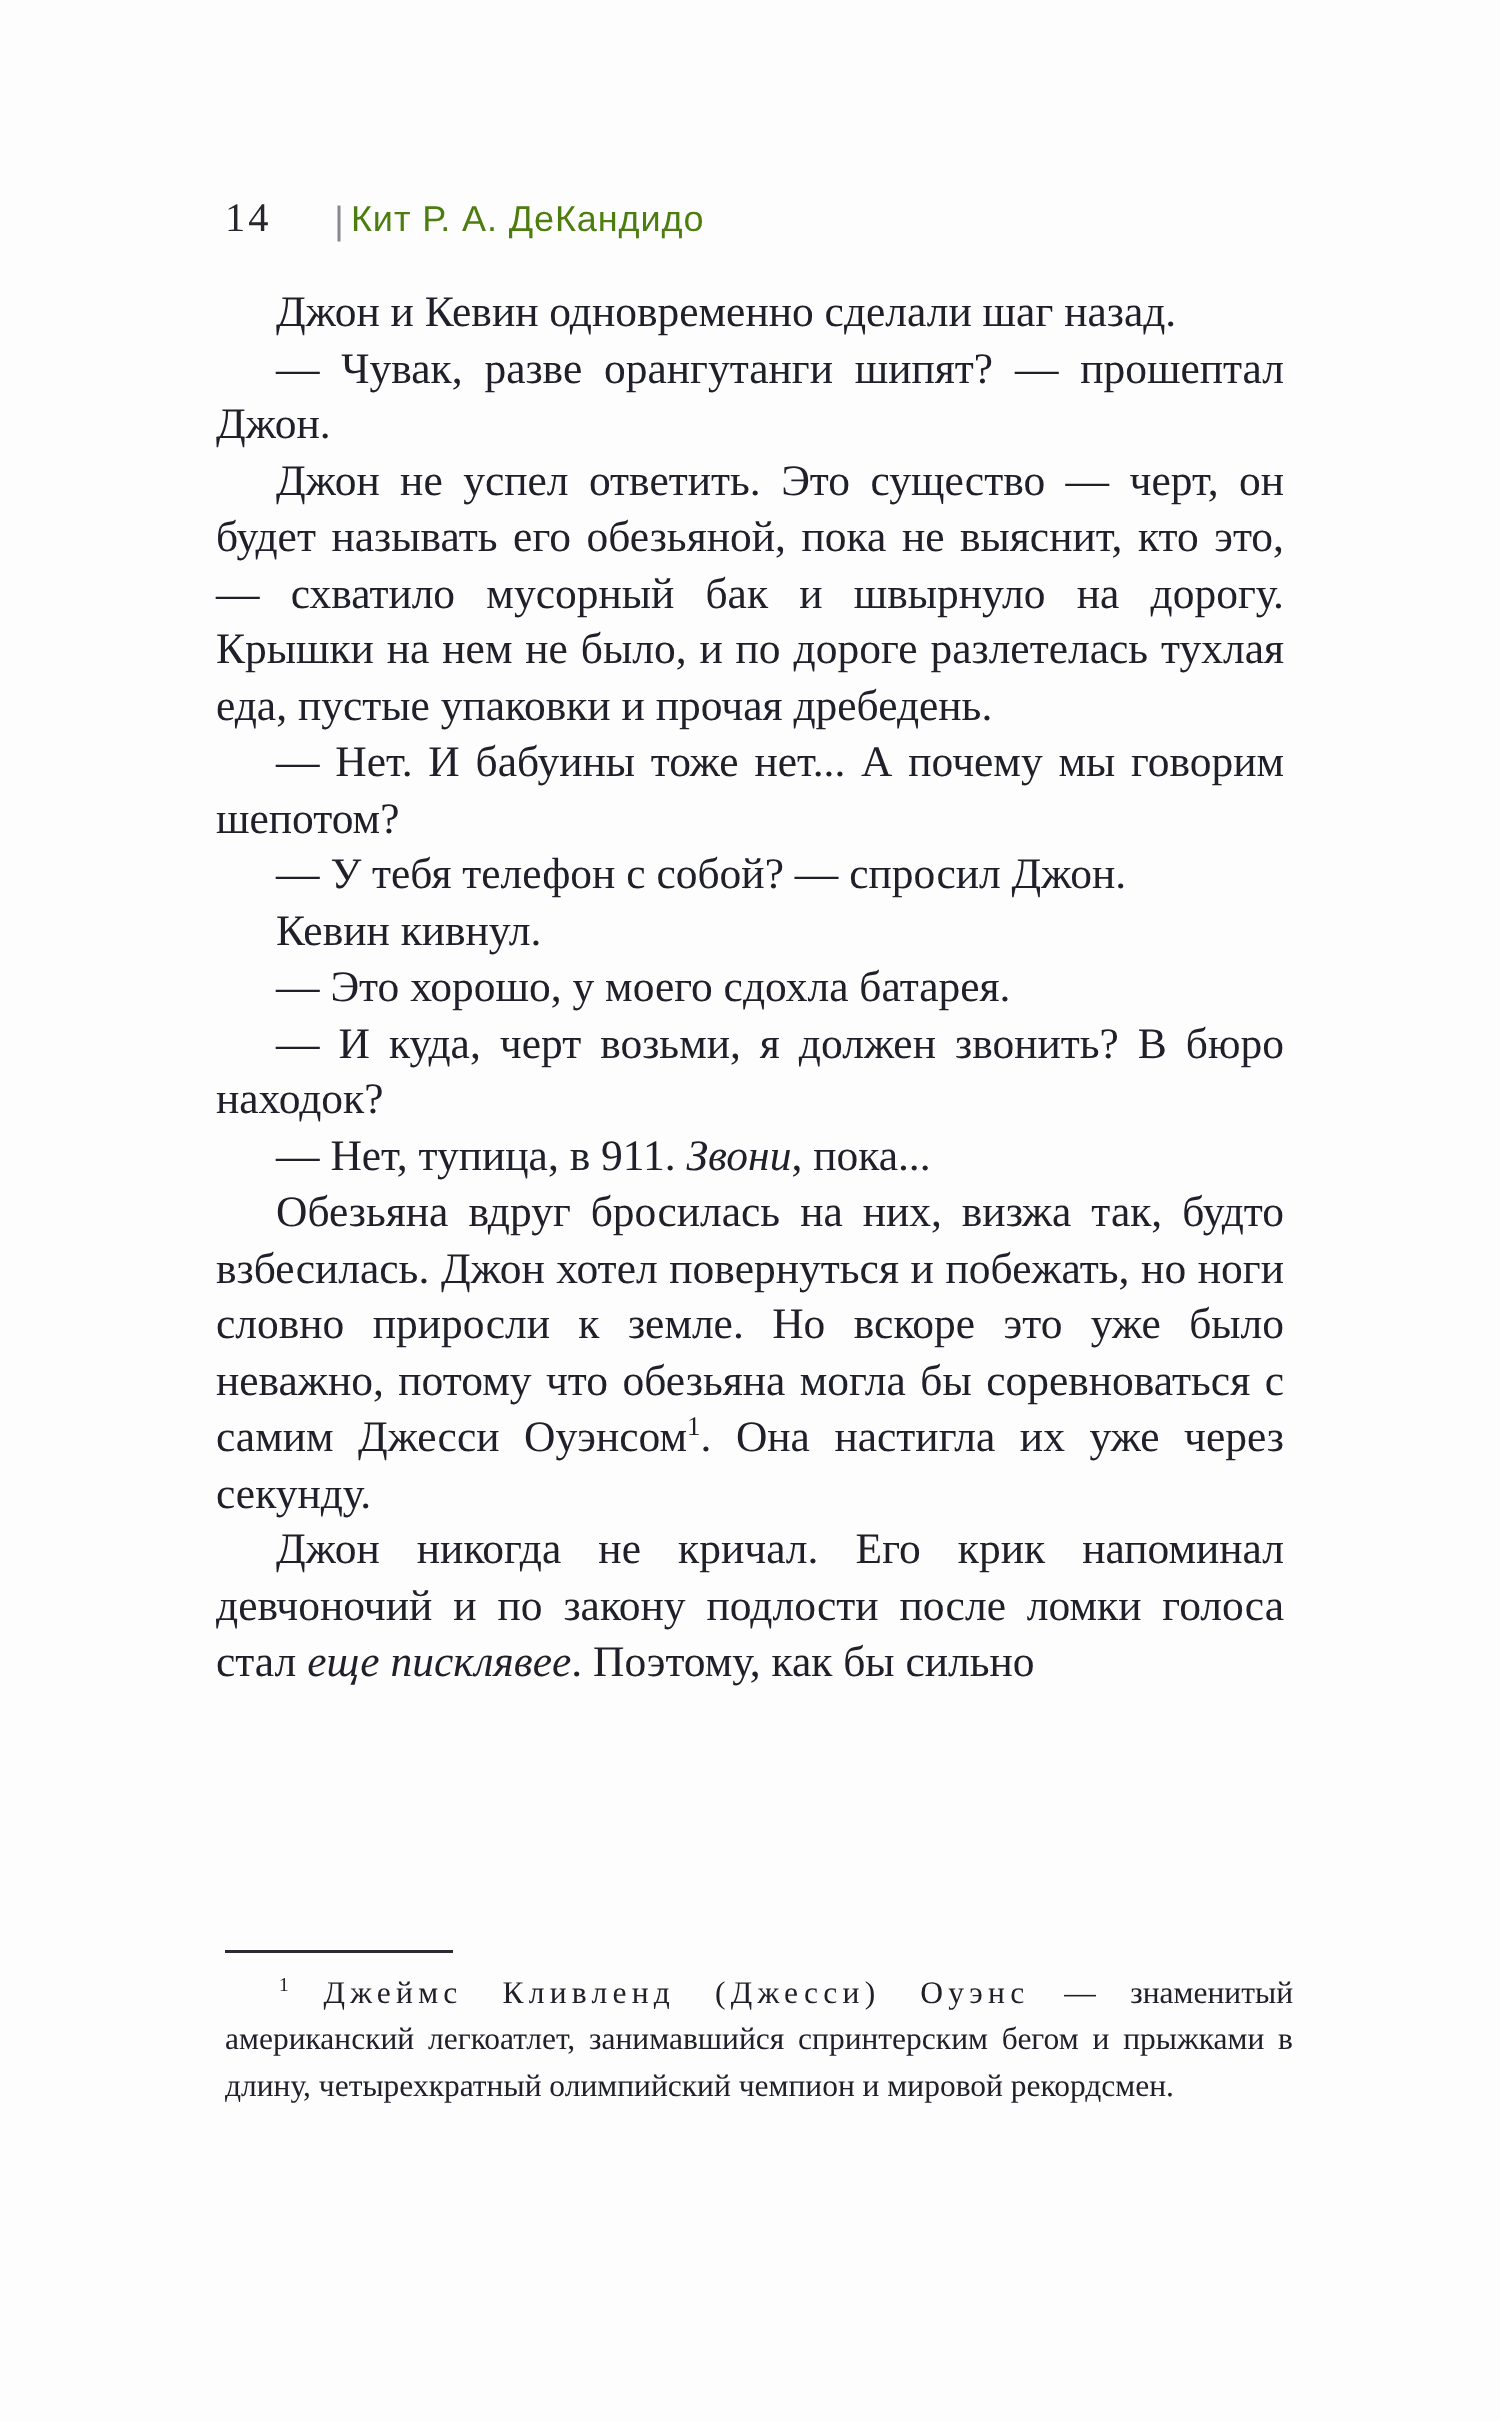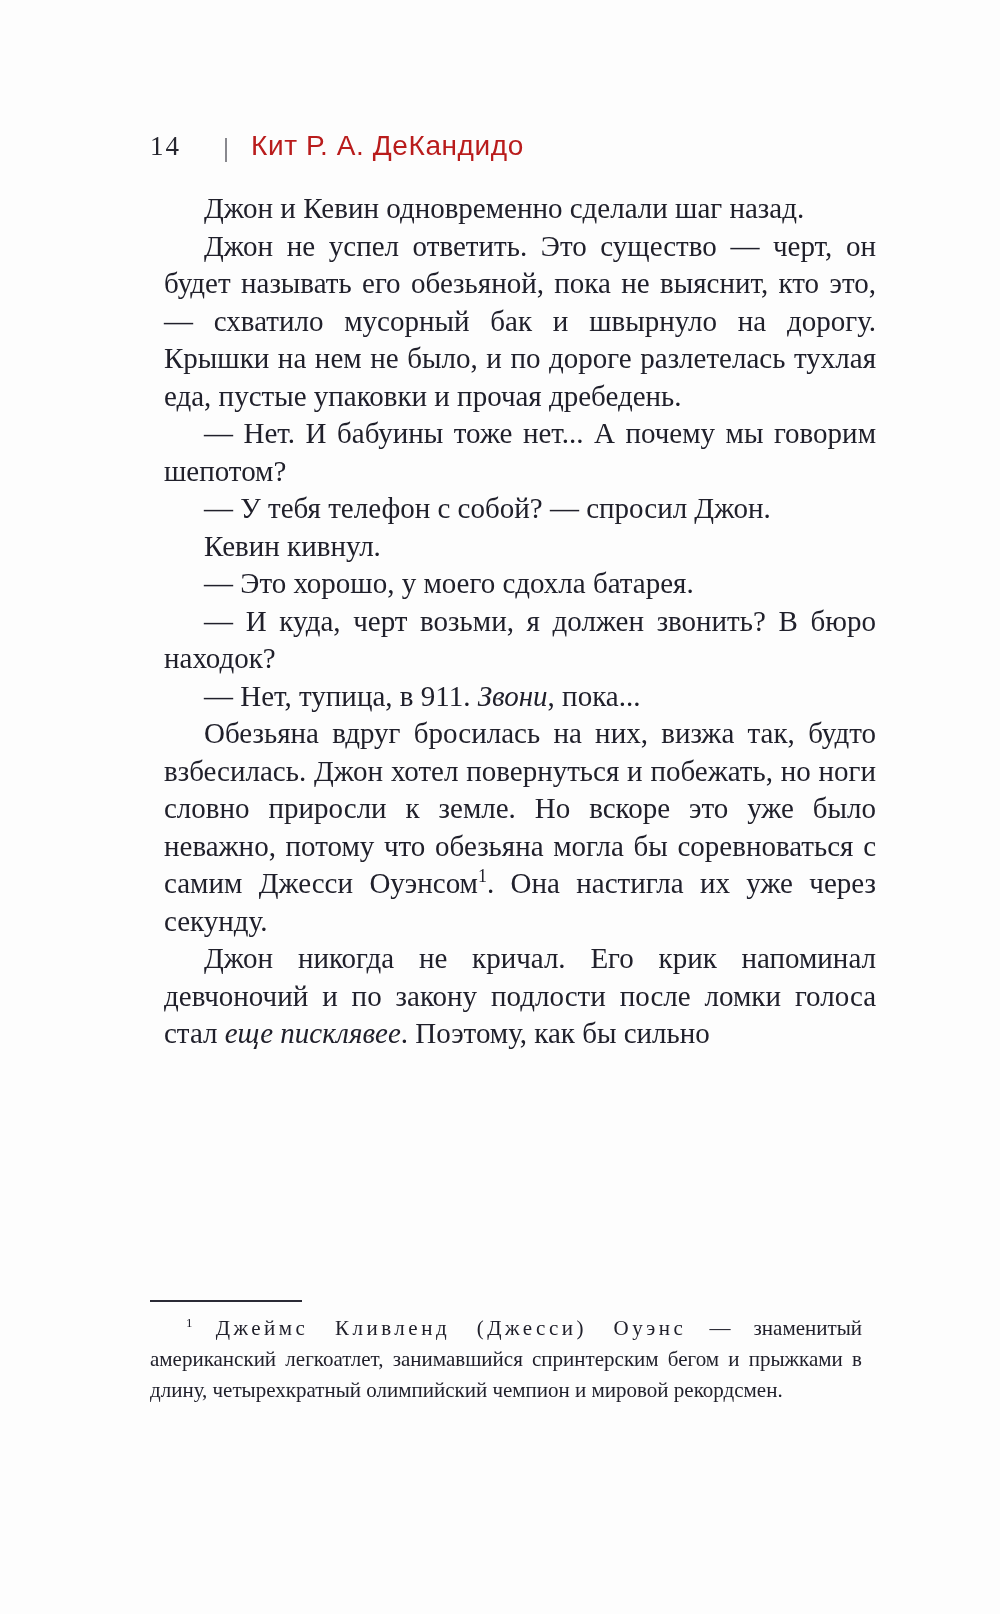--- a/index.html
+++ b/index.html
@@ -33,29 +33,29 @@
   }
   .header-sep {
     width: 2px;
     height: 24px;
     background: #55555e;
     margin-left: 44px;
     opacity: 0.7;
   }
   .running-title {
     font-family: "Liberation Sans", sans-serif;
-    font-size: 28px;
-    color: #b91c1c;
-    margin-left: 24px;
+    font-size: 24px;
+    color: #4d7c0f;
+    margin-left: 7px;
     letter-spacing: 0.6px;
   }
   .body-text {
     position: absolute;
     top: 190px;
-    left: 164px;
+    left: 144px;
     width: 712px;
     font-size: 29px;
     line-height: 37.5px;
     text-align: justify;
   }
   .body-text p.para {
     margin: 0;
     text-indent: 40px;
   }
   .footnote-divider {
@@ -98,20 +98,21 @@
 <div class="page">
 
   <div class="running-header">
     <span class="page-number">14</span>
     <span class="header-sep"></span>
     <span class="running-title">Кит Р. А. ДеКандидо</span>
   </div>
 
   <div class="body-text">
       <p class="para"><span>Джон и Кевин одновременно сделали шаг назад.</span></p>
+      <p class="para"><span>— Чувак, разве орангутанги шипят? — прошептал Джон.</span></p>
       <p class="para"><span>Джон не успел ответить. Это существо — черт, он будет называть его обезьяной, пока не выяснит, кто это, — схватило мусорный бак и швырнуло на дорогу. Крышки на нем не было, и по дороге разлетелась тухлая еда, пустые упаковки и прочая дребедень.</span></p>
       <p class="para"><span>— Нет. И бабуины тоже нет... А почему мы говорим шепотом?</span></p>
       <p class="para"><span>— У тебя телефон с собой? — спросил Джон.</span></p>
       <p class="para"><span>Кевин кивнул.</span></p>
       <p class="para"><span>— Это хорошо, у моего сдохла батарея.</span></p>
       <p class="para"><span>— И куда, черт возьми, я должен звонить? В бюро находок?</span></p>
       <p class="para"><span>— Нет, тупица, в 911. </span><span class="italic">Звони</span><span>, пока...</span></p>
       <p class="para"><span>Обезьяна вдруг бросилась на них, визжа так, будто взбесилась. Джон хотел повернуться и побежать, но ноги словно приросли к земле. Но вскоре это уже было неважно, потому что обезьяна могла бы соревноваться с самим Джесси Оуэнсом</span><sup class="fn-mark">1</sup><span>. Она настигла их уже через секунду.</span></p>
       <p class="para"><span>Джон никогда не кричал. Его крик напоминал девчоночий и по закону подлости после ломки голоса стал </span><span class="italic">еще писклявее</span><span>. Поэтому, как бы сильно</span></p>
     </div>

